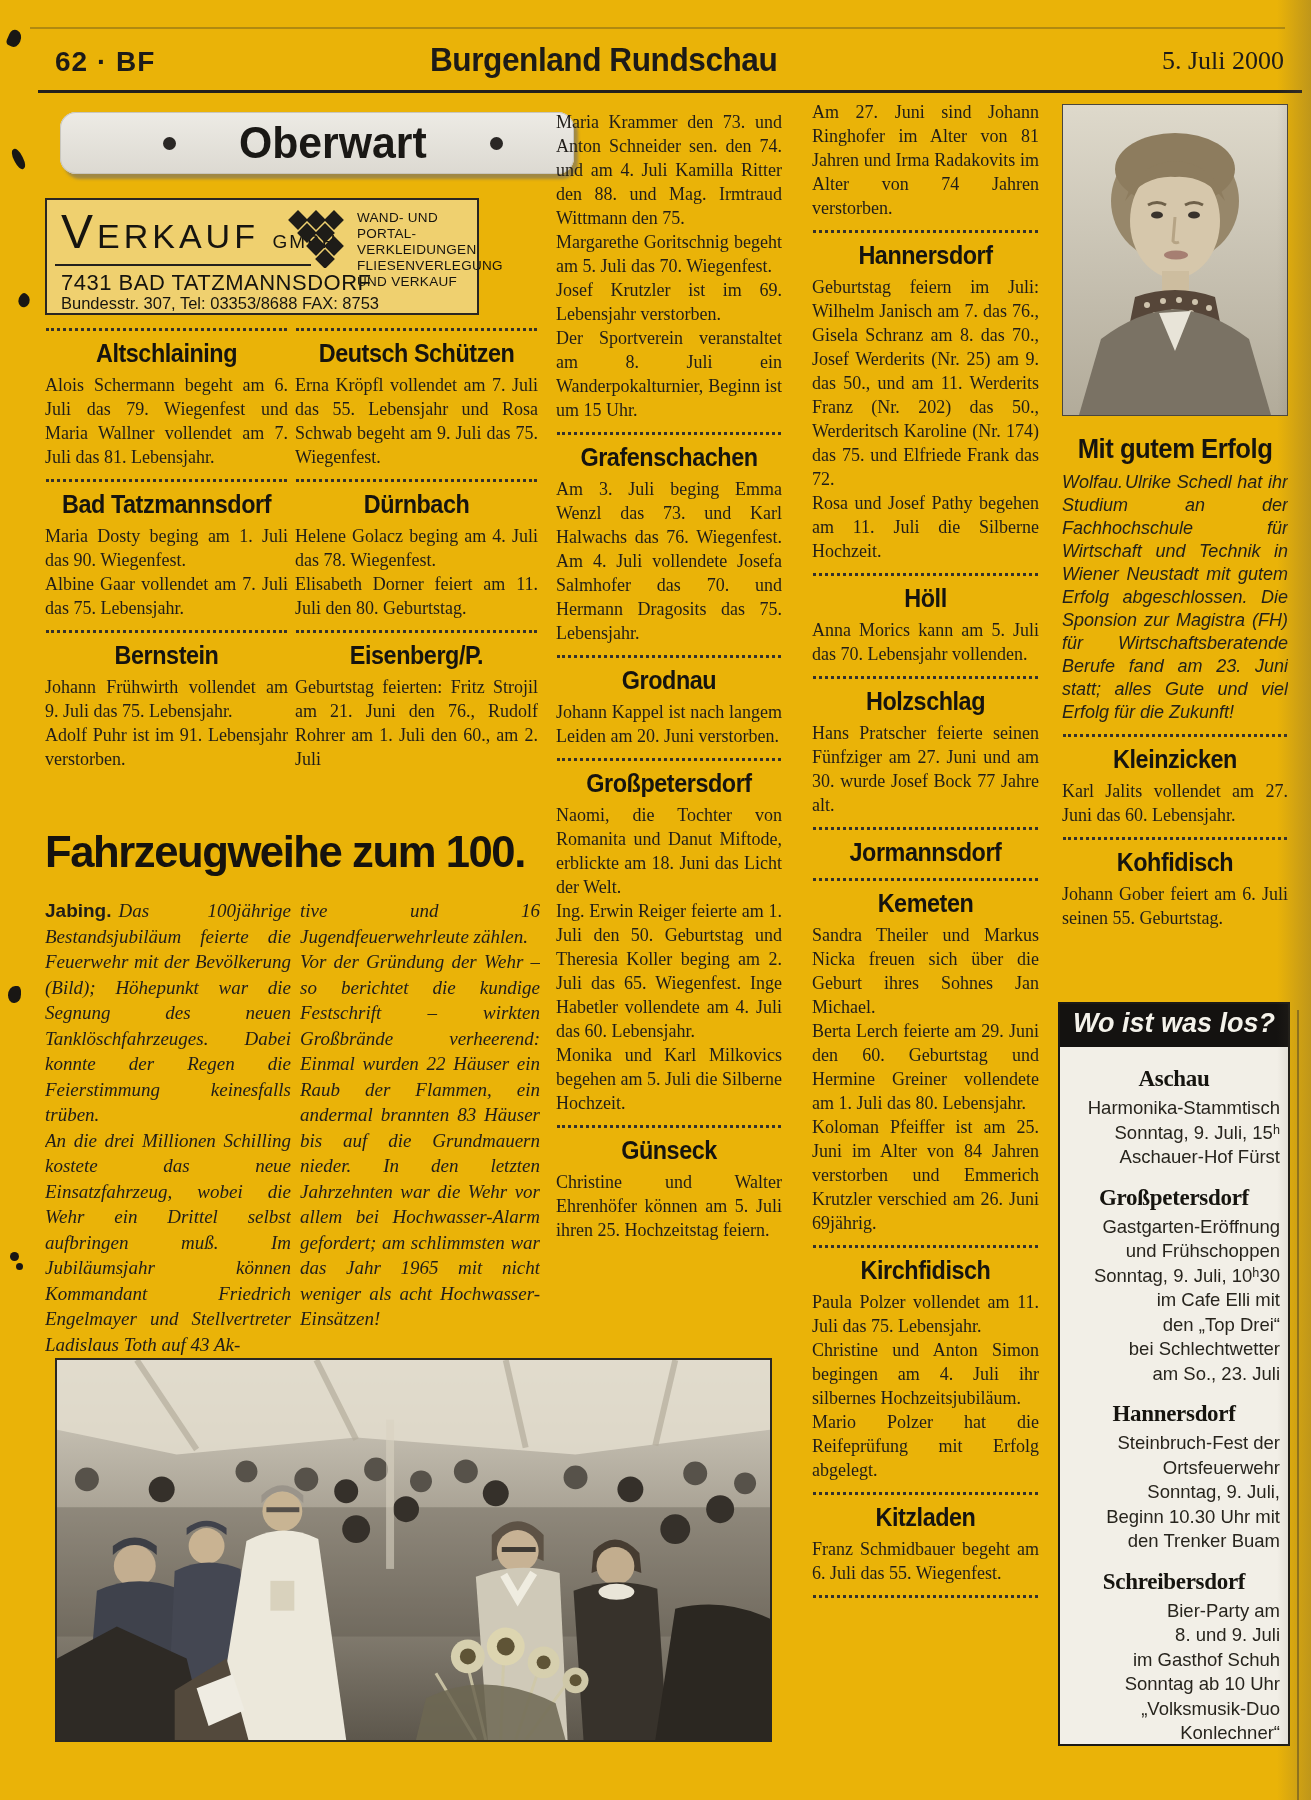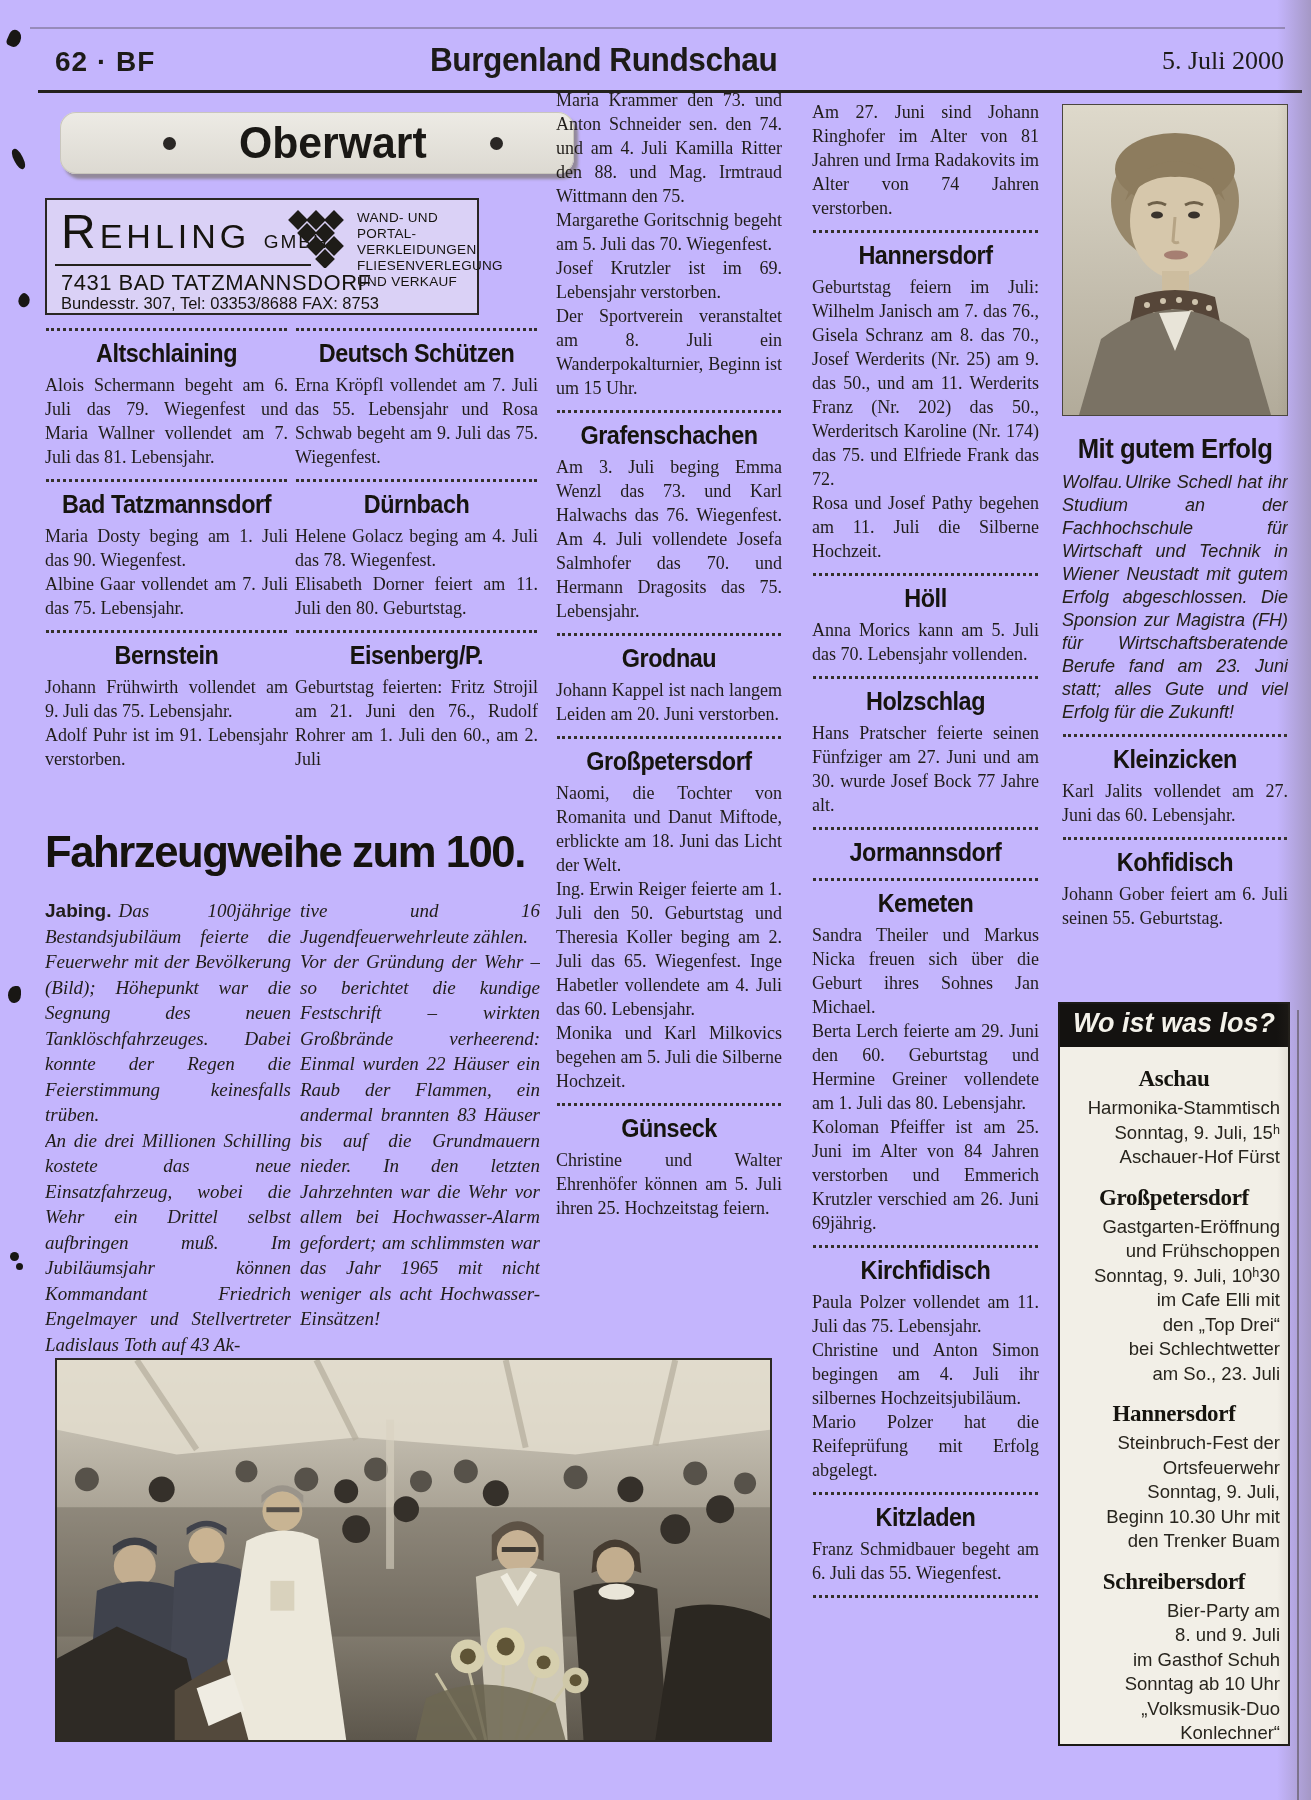--- a/index.html
+++ b/index.html
@@ -1,17 +1,17 @@
 <!DOCTYPE html>
 <html lang="de"><head>
 <meta charset="utf-8">
 <style>
   html,body{margin:0;padding:0;}
   body{background:#8d8a82;}
-  .page{position:relative;width:1311px;height:1800px;margin:0 auto;background:#c4b5fd;overflow:hidden;
+  .page{position:relative;width:1311px;height:1800px;margin:0 auto;background:#eab308;overflow:hidden;
         font-family:"Liberation Serif",serif;color:#1d1b18;}
   
   .pagenum{position:absolute;left:55px;top:46px;font-family:"Liberation Sans",sans-serif;font-weight:700;font-size:28px;letter-spacing:1px;}
   .masthead{position:absolute;left:430px;top:40px;font-family:"Liberation Sans",sans-serif;font-weight:700;font-size:34px;letter-spacing:-0.5px;transform:scaleX(0.93);transform-origin:left;white-space:nowrap;}
   .dateline{position:absolute;left:1162px;top:46px;font-family:"Liberation Serif",serif;font-size:26px;white-space:nowrap;}
   .hdr-rule{position:absolute;left:38px;top:90px;width:1264px;height:3px;background:#23211d;}
   .top-scanline{position:absolute;left:30px;top:27px;width:1255px;height:2px;background:rgba(45,42,37,0.30);}
   
   .badge{position:absolute;left:60px;top:112px;width:482px;height:62px;border-radius:16px;
          background:linear-gradient(#edebe5,#dcd9d1);box-shadow:4px 5px 3px rgba(120,114,101,0.65), inset 0 0 0 1px #c9c6bd;
@@ -25,21 +25,21 @@
   .ad-gmbh{font-size:19px;letter-spacing:2px;}
   .ad-divider{position:absolute;left:8px;top:64px;width:256px;height:2px;background:#23211d;}
   .ad-city{position:absolute;left:14px;top:70px;font-family:"Liberation Sans",sans-serif;font-weight:400;font-size:22px;letter-spacing:0.5px;color:#16140f;}
   .ad-contact{position:absolute;left:14px;top:94px;font-family:"Liberation Sans",sans-serif;font-size:16.5px;color:#16140f;}
   .ad-diamonds{position:absolute;left:238px;top:10px;}
   .ad-services{position:absolute;left:310px;top:10px;width:116px;font-family:"Liberation Sans",sans-serif;font-size:13.5px;line-height:16px;letter-spacing:0.3px;white-space:pre-line;color:#16140f;}
   
   .newscol{position:absolute;overflow:hidden;}
   .col1{left:45px;top:318px;width:243px;height:502px;}
   .col2{left:295px;top:318px;width:243px;height:502px;}
-  .col3{left:556px;top:88px;width:226px;height:1245px;}
+  .col3{left:556px;top:110px;width:226px;height:1245px;}
   .col4{left:812px;top:100px;width:227px;height:1688px;}
   .col5news{left:1062px;top:428px;width:226px;height:576px;}
   .dotted{border-top:3px dotted #35312b;margin:10px 1px 7px;height:0;}
   .news-heading{margin:0 0 4px;font-family:"Liberation Sans",sans-serif;font-weight:700;font-size:26px;text-align:center;letter-spacing:-0.5px;transform:scaleX(0.9);white-space:nowrap;color:#16140f;}
   .news-body{margin:0 0 2px;font-size:18px;line-height:24px;text-align:justify;white-space:pre-line;color:#201d19;}
   
   .headline{position:absolute;left:45px;top:826px;width:510px;margin:0;font-family:"Liberation Sans",sans-serif;font-weight:700;font-size:45px;letter-spacing:-1.5px;transform:scaleX(0.97);transform-origin:left;white-space:nowrap;color:#16130e;}
   .art-col{position:absolute;top:898px;height:462px;overflow:hidden;font-style:italic;font-size:19px;line-height:25.5px;text-align:justify;white-space:pre-line;color:#201d19;}
   .artL{left:45px;width:246px;}
   .artR{left:300px;width:240px;}
@@ -80,21 +80,21 @@
   <div class="hdr-rule"></div>
   <div class="top-scanline"></div>
 
   <div class="badge">
     <span class="badge-dot"></span>
     <span class="badge-text">Oberwart</span>
     <span class="badge-dot"></span>
   </div>
 
   <div class="ad">
-    <div class="ad-logo"><span>REHLING</span> <span class="ad-gmbh">GMBH.</span></div>
+    <div class="ad-logo"><span>VERKAUF</span> <span class="ad-gmbh">GMBH.</span></div>
     <div class="ad-divider"></div>
     <div class="ad-city">7431 BAD TATZMANNSDORF</div>
     <div class="ad-contact">Bundesstr. 307, Tel: 03353/8688 FAX: 8753</div>
     <svg class="ad-diamonds" width="66" height="58" viewBox="0 0 66 58">
       <g fill="#1e1c18">
         <rect x="6" y="3" width="14" height="14" transform="rotate(45 13 10)"></rect>
         <rect x="24" y="3" width="14" height="14" transform="rotate(45 31 10)"></rect>
         <rect x="42" y="3" width="14" height="14" transform="rotate(45 49 10)"></rect>
         <rect x="15" y="16" width="14" height="14" transform="rotate(45 22 23)"></rect>
         <rect x="33" y="16" width="14" height="14" transform="rotate(45 40 23)"></rect>

